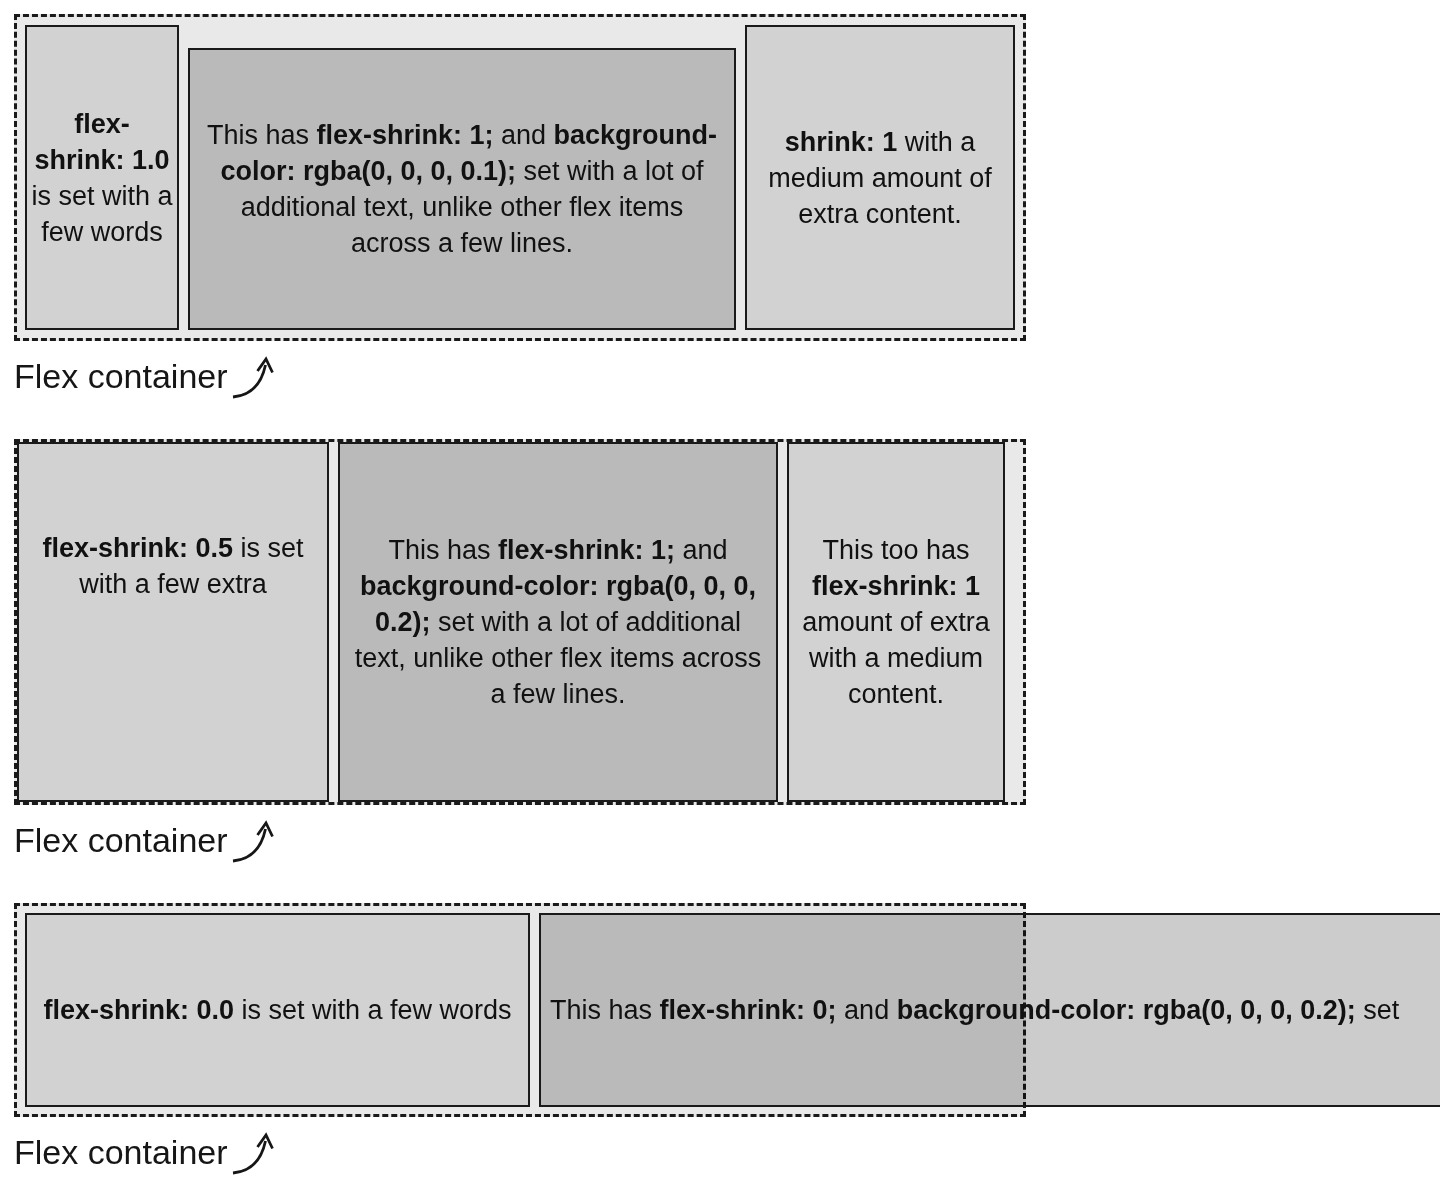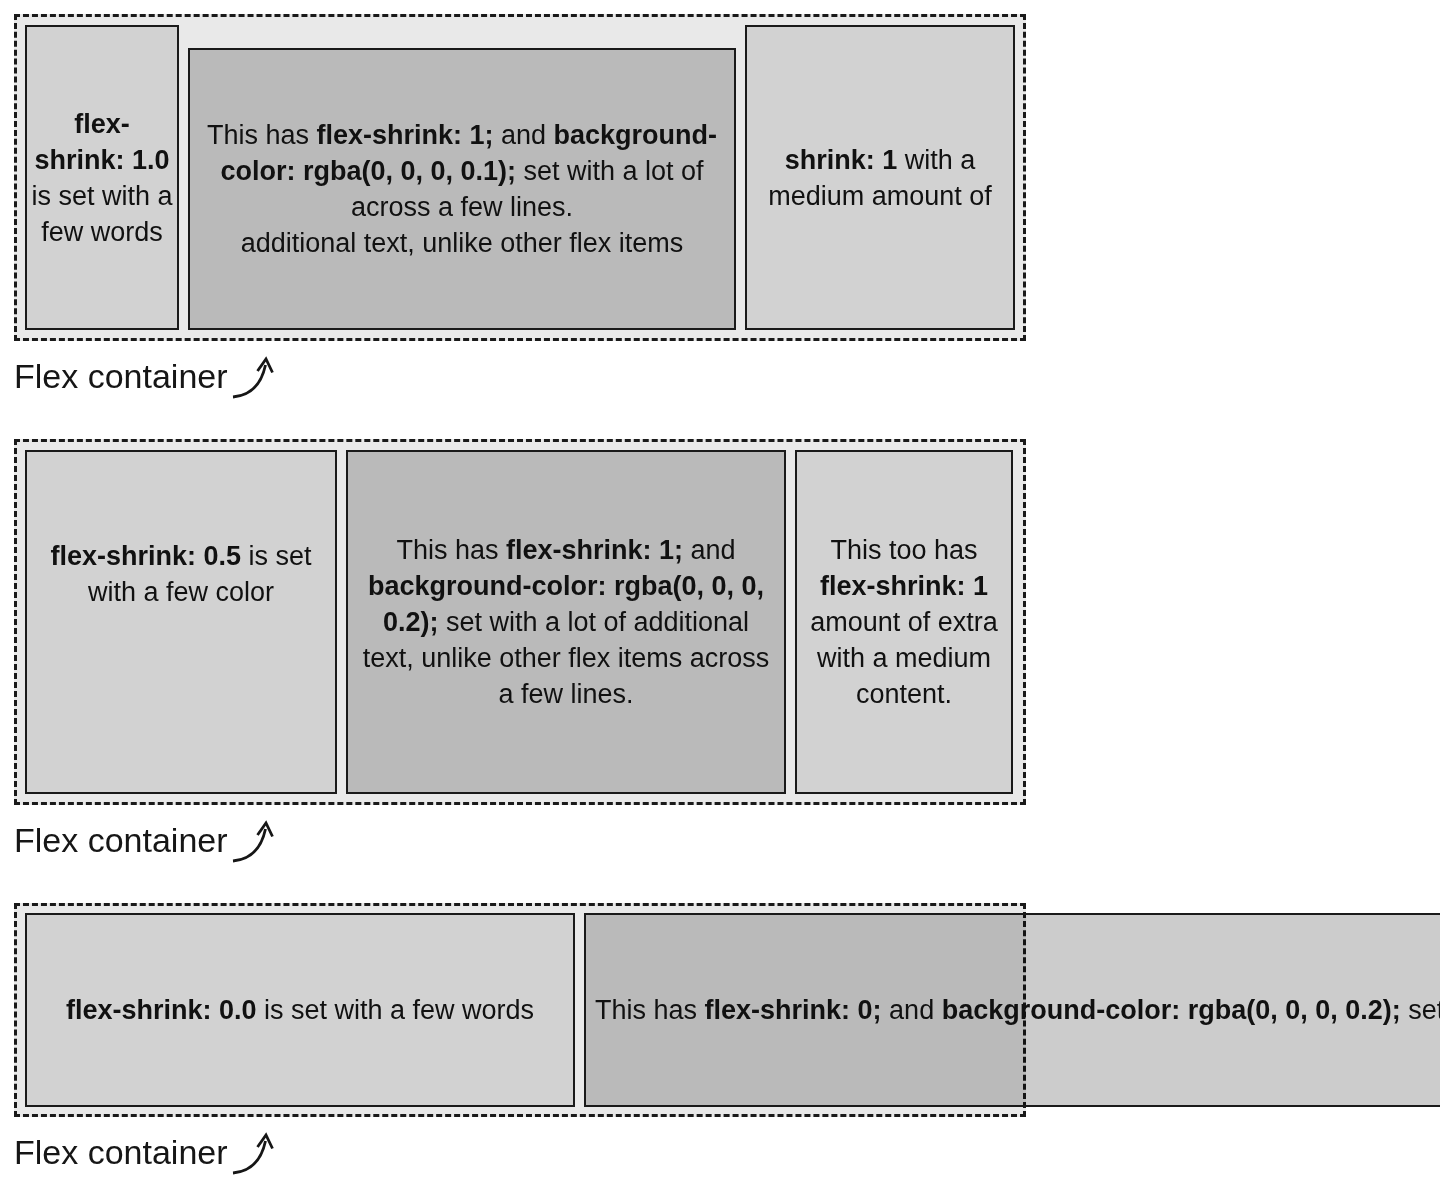--- a/index.html
+++ b/index.html
@@ -17,21 +17,21 @@
     box-sizing: border-box;
     margin-left: 14px;
     width: 1012px;
     background: var(--container-bg, #e9e9e9);
     border: 3px dashed var(--border, #1a1a1a);
     display: flex;
     align-items: stretch;
     gap: 9px;
   }
   #c1 { margin-top: 14px; height: 327px; padding: 8px; }
-  #c2 { margin-top: 42px; height: 366px; padding: 8px; }
+  #c2 { margin-top: 42px; height: 366px; }
   #c3 { margin-top: 42px; height: 214px; padding: 7px 8px; }
 
   
   .fi {
     box-sizing: border-box;
     flex: 0 0 auto;
     border: 2px solid var(--border, #1a1a1a);
     background: var(--item-bg, #d2d2d2);
     display: flex;
     flex-direction: column;
@@ -45,21 +45,21 @@
   b { font-weight: bold; }
 
   #c1 .i1 { width: 154px; }
   #c1 .i2 { width: 548px; margin-top: 23px; }
   #c1 .i3 { width: 270px; }
 
   #c2 .i1 { width: 312px; justify-content: flex-start; padding-top: 86px; }
   #c2 .i2 { width: 440px; }
   #c2 .i3 { width: 218px; }
 
-  #c3 .i1 { width: 550px; }
+  #c3 .i1 { width: 505px; }
   #c3 .i2 { width: 1162px; text-align: left; padding-left: 9px; }
 
   
   .fc-label {
     margin-left: 14px;
     margin-top: 8px;
     width: 1012px;
     height: 48px;
     line-height: 48px;
     text-align: left;
@@ -78,39 +78,40 @@
 <div class="fc" id="c1">
   <div class="fi light i1">
       <div class="tl"><b>flex-</b></div>
       <div class="tl"><b>shrink: 1.0</b></div>
       <div class="tl"><span>is set with a</span></div>
       <div class="tl"><span>few words</span></div>
     </div>
   <div class="fi dark i2">
       <div class="tl"><span>This has </span><b>flex-shrink: 1;</b><span> and </span><b>background-</b></div>
       <div class="tl"><b>color: rgba(0, 0, 0, 0.1);</b><span> set with a lot of</span></div>
+      <div class="tl"><span>additional text, unlike other flex items</span></div>
       <div class="tl"><span>across a few lines.</span></div>
-      <div class="tl"><span>additional text, unlike other flex items</span></div>
     </div>
   <div class="fi light i3">
       <div class="tl"><b>shrink: 1</b><span> with a</span></div>
       <div class="tl"><span>medium amount of</span></div>
+      <div class="tl"><span>extra content.</span></div>
     </div>
 </div>
 <div class="fc-label">
   <span>Flex container</span><svg class="arrow" width="44" height="52" viewBox="0 0 44 52" fill="none">
     <path d="M3 48 C20 46.5 31 37 35.5 16" stroke="#161616" stroke-width="2.8" fill="none"></path>
     <path d="M27.5 22 L36 10 L42.5 23.5" stroke="#161616" stroke-width="2.8" fill="none" stroke-linejoin="miter"></path>
   </svg>
 </div>
 
 <div class="fc" id="c2">
   <div class="fi light i1">
       <div class="tl"><b>flex-shrink: 0.5</b><span> is set</span></div>
-      <div class="tl"><span>with a few color</span></div>
+      <div class="tl"><span>with a few extra</span></div>
     </div>
   <div class="fi dark i2">
       <div class="tl"><span>This has </span><b>flex-shrink: 1;</b><span> and</span></div>
       <div class="tl"><b>background-color: rgba(0, 0, 0,</b></div>
       <div class="tl"><b>0.2);</b><span> set with a lot of additional</span></div>
       <div class="tl"><span>text, unlike other flex items across</span></div>
       <div class="tl"><span>a few lines.</span></div>
     </div>
   <div class="fi light i3">
       <div class="tl"><span>This too has</span></div>

